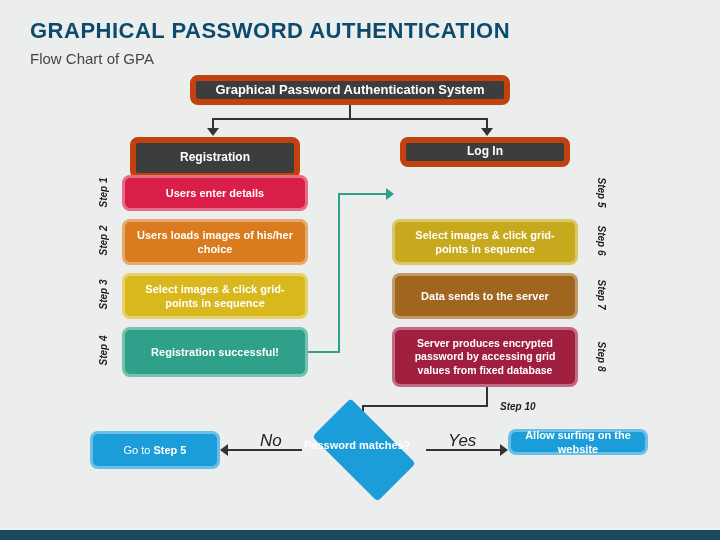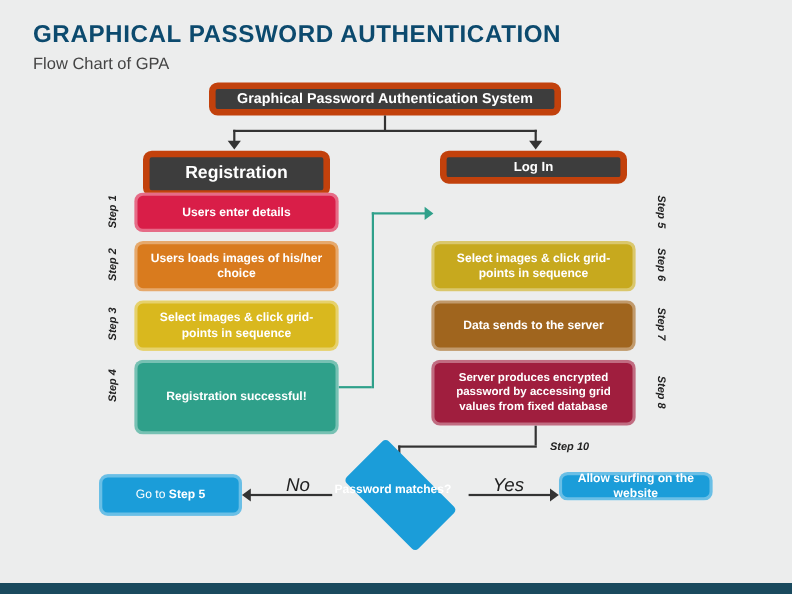--- a/index.html
+++ b/index.html
@@ -35,27 +35,27 @@
 
     <div class="box hbox" style="left:160px;top:4px;width:320px;height:30px;font-size:13px;font-weight:700">Graphical Password Authentication System</div>
 
     <div class="arrow v" style="left:319px;top:34px;height:14px"></div>
     <div class="arrow h" style="left:182px;top:47px;width:276px"></div>
     <div class="arrow v" style="left:182px;top:47px;height:12px"></div>
     <div class="arrow v" style="left:456px;top:47px;height:12px"></div>
     <div class="ahead" style="left:177px;top:57px;border-left:6px solid transparent;border-right:6px solid transparent;border-top:8px solid #333"></div>
     <div class="ahead" style="left:451px;top:57px;border-left:6px solid transparent;border-right:6px solid transparent;border-top:8px solid #333"></div>
 
-    <div class="box hbox" style="left:100px;top:66px;width:170px;height:42px;font-weight:700;font-size:16px">Registration</div>
+    <div class="box hbox" style="left:100px;top:66px;width:170px;height:42px;font-weight:700;font-size:12px">Registration</div>
     <div class="box hbox" style="left:370px;top:66px;width:170px;height:30px;font-weight:700;font-size:12px">Log In</div>
 
     <div class="box ebox" style="left:92px;top:104px;width:186px;height:36px;background:#d91e48;font-weight:700;font-size:11px">Users enter details</div>
     <div class="box ebox" style="left:92px;top:148px;width:186px;height:46px;background:#d97b1e;font-weight:700;font-size:11px">Users loads images of his/her choice</div>
     <div class="box ebox" style="left:92px;top:202px;width:186px;height:46px;background:#d9b81e;font-weight:700;font-size:11px">Select images &amp; click grid-points in sequence</div>
-    <div class="box ebox" style="left:92px;top:256px;width:186px;height:68px;background:#2fa08a;font-weight:700;font-size:11px">Registration successful!</div>
+    <div class="box ebox" style="left:92px;top:256px;width:186px;height:50px;background:#2fa08a;font-weight:700;font-size:11px">Registration successful!</div>
 
     <div class="box ebox" style="left:362px;top:148px;width:186px;height:46px;background:#c7a91e;font-weight:700;font-size:11px">Select images &amp; click grid-points in sequence</div>
     <div class="box ebox" style="left:362px;top:202px;width:186px;height:46px;background:#a0651e;font-weight:700;font-size:11px">Data sends to the server</div>
     <div class="box ebox" style="left:362px;top:256px;width:186px;height:60px;background:#a01e3e;font-weight:700;font-size:10.5px">Server produces encrypted password by accessing grid values from fixed database</div>
 
     <div class="steplbl rot-l" style="left:58px;top:116px">Step 1</div>
     <div class="steplbl rot-l" style="left:58px;top:164px">Step 2</div>
     <div class="steplbl rot-l" style="left:58px;top:218px">Step 3</div>
     <div class="steplbl rot-l" style="left:58px;top:274px">Step 4</div>
 

